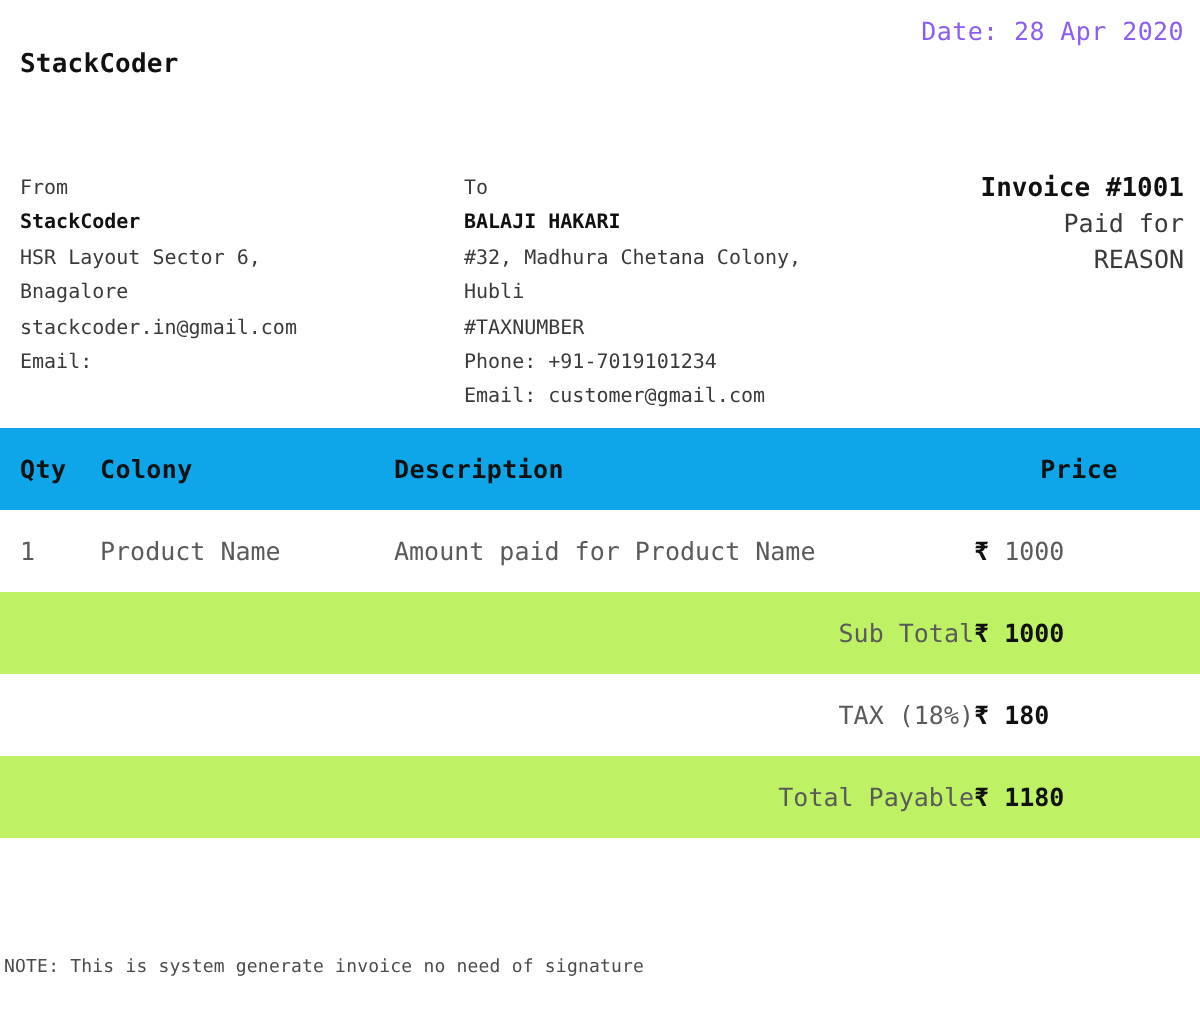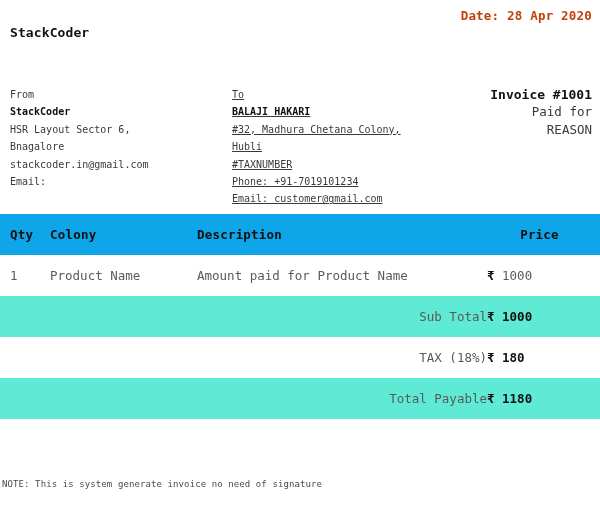--- a/index.html
+++ b/index.html
@@ -19,22 +19,22 @@
   
   .topbar {
     position: relative;
     height: 86px;
   }
   .date-line {
     position: absolute;
     top: 8px;
     right: 8px;
     font-size: 12.5px;
-    font-weight: bold;
-    color: #c2410c;
+    font-weight: normal;
+    color: #8b5cf6;
     letter-spacing: 0.2px;
     white-space: nowrap;
   }
   .brand {
     position: absolute;
     top: 25px;
     left: 10px;
     font-size: 13px;
     font-weight: bold;
     color: #111111;
@@ -47,21 +47,21 @@
     height: 128px;
     padding: 0 8px 0 10px;
   }
   .party {
     position: absolute;
     top: 0;
     font-size: 10px;
     line-height: 17.4px;
   }
   .party-from { left: 10px; width: 215px; }
-  .party-to   { left: 232px; width: 250px; text-decoration: underline; }
+  .party-to   { left: 232px; width: 250px; }
   .party-meta {
     position: absolute;
     top: 0;
     right: 8px;
     width: 180px;
     text-align: right;
     font-size: 12.5px;
     line-height: 17.4px;
   }
   .party-label { color: #3a3a3a; }
@@ -102,21 +102,21 @@
   .inv-table thead th.th-price { text-align: center; padding-right: 8px; }
 
   .inv-table tbody td {
     padding: 13px 0 13px 0;
     color: #5a5a5a;
     vertical-align: middle;
   }
   .inv-table tbody td.td-qty  { padding-left: 10px; }
   .inv-table tbody td.td-price{ padding-right: 8px; }
 
-  tr.row-shade td { background: #5eead4; }
+  tr.row-shade td { background: #bef264; }
   tr.row-plain td { background: #ffffff; }
 
   .label-cell {
     text-align: right;
     padding-right: 20px;
     color: #5a5a5a;
   }
   .rupee {
     font-weight: bold;
     color: #111111;

